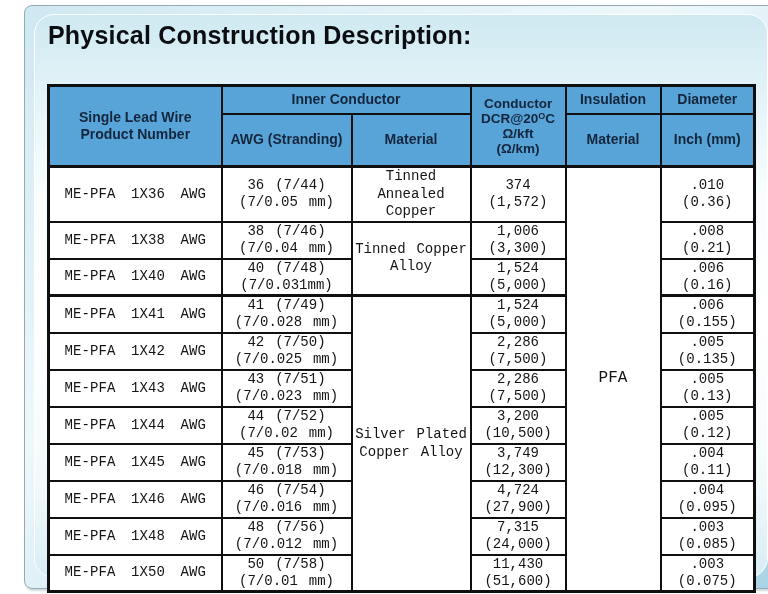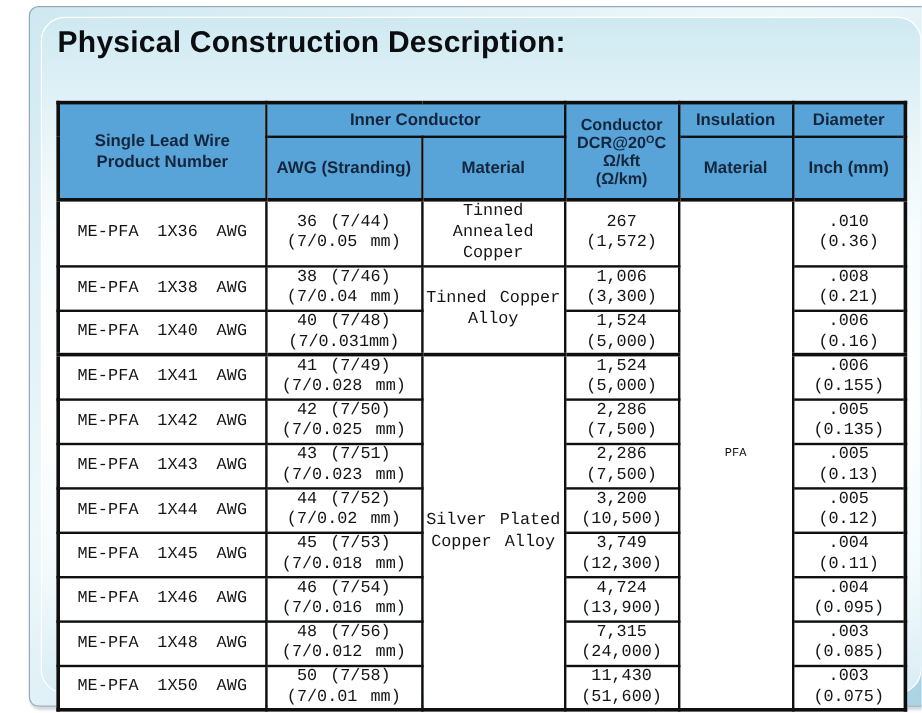--- a/index.html
+++ b/index.html
@@ -63,21 +63,21 @@
   tbody tr { height: 37px; font-family: Liberation Mono, monospace; }
   tbody td {
     font-size: 14px;
     color: #141414;
     line-height: 1.2;
     background: #ffffff;
     word-spacing: 0.18em;
   }
   tbody td.prod { word-spacing: 0.5em; letter-spacing: 0.1px; }
   tbody td.mat  { line-height: 1.25; }
-  tbody td.ins  { font-size: 10px; }
+  tbody td.ins  { font-size: 16px; }
   tbody tr:first-child td { border-top: 3px solid #0f0f0f; }
   tbody tr.group-start td { border-top: 3px solid #0f0f0f; }
 </style>
 </head>
 <body>
 
 <div class="panel">
   <div class="panel-inner">
 
     <div class="title">Physical Construction Description:</div>
@@ -120,21 +120,21 @@
           <td class="prod">ME-PFA 1X36 AWG</td>
           <td>
               <div>36 (7/44)</div>
               <div>(7/0.05 mm)</div>
             </td>
           <td class="mat">
               <div>Tinned Annealed</div>
               <div>Copper</div>
             </td>
           <td>
-              <div>267</div>
+              <div>374</div>
               <div>(1,572)</div>
             </td>
           <td class="ins" rowspan="11">PFA</td>
           <td>
               <div>.010</div>
               <div>(0.36)</div>
             </td>
         </tr>
 
         <tr>
@@ -258,21 +258,21 @@
         </tr>
 
         <tr>
           <td class="prod">ME-PFA 1X46 AWG</td>
           <td>
               <div>46 (7/54)</div>
               <div>(7/0.016 mm)</div>
             </td>
           <td>
               <div>4,724</div>
-              <div>(13,900)</div>
+              <div>(27,900)</div>
             </td>
           <td>
               <div>.004</div>
               <div>(0.095)</div>
             </td>
         </tr>
 
         <tr>
           <td class="prod">ME-PFA 1X48 AWG</td>
           <td>

